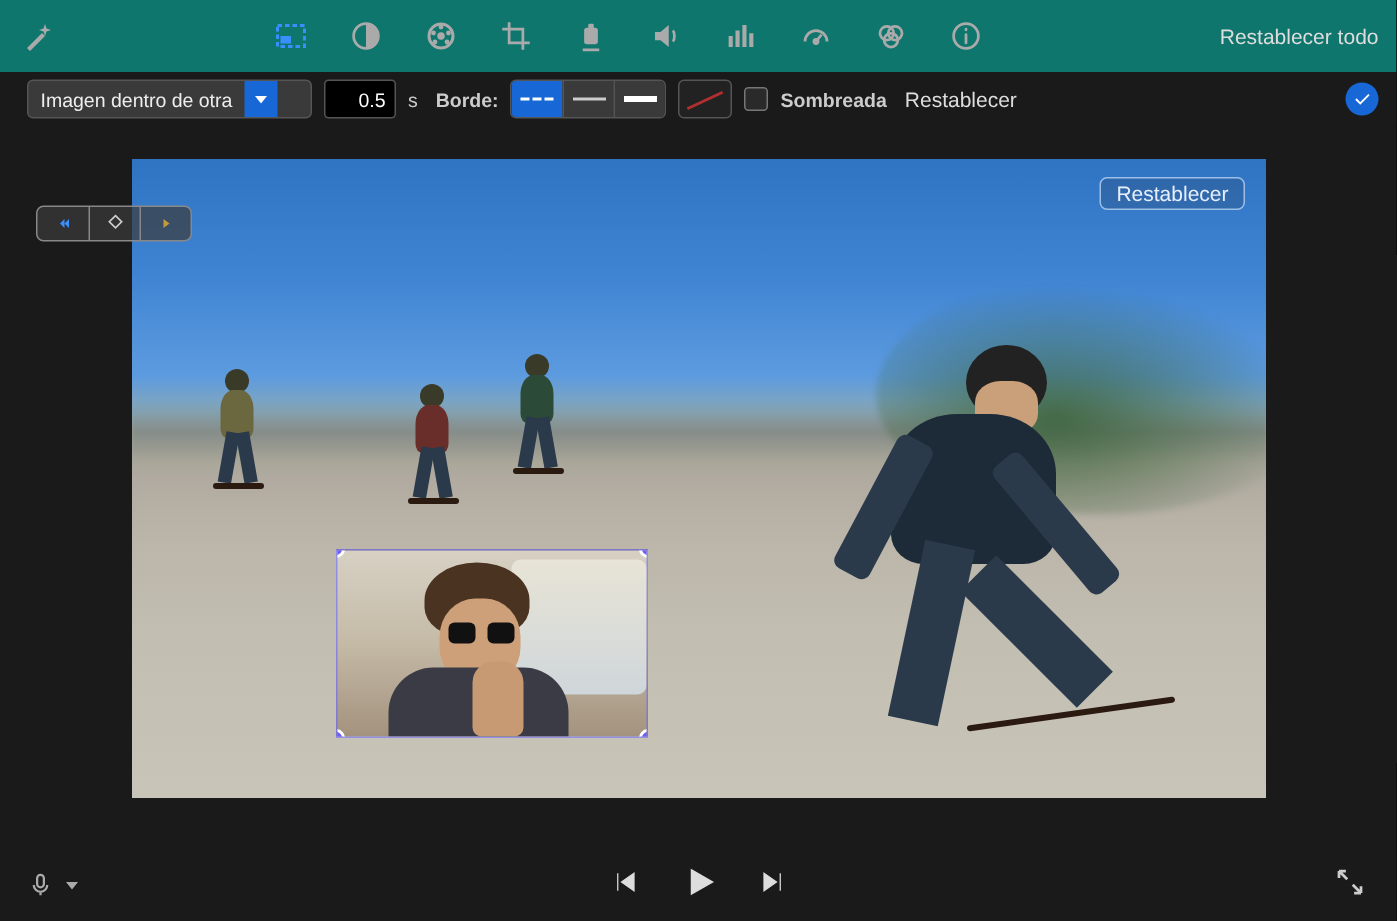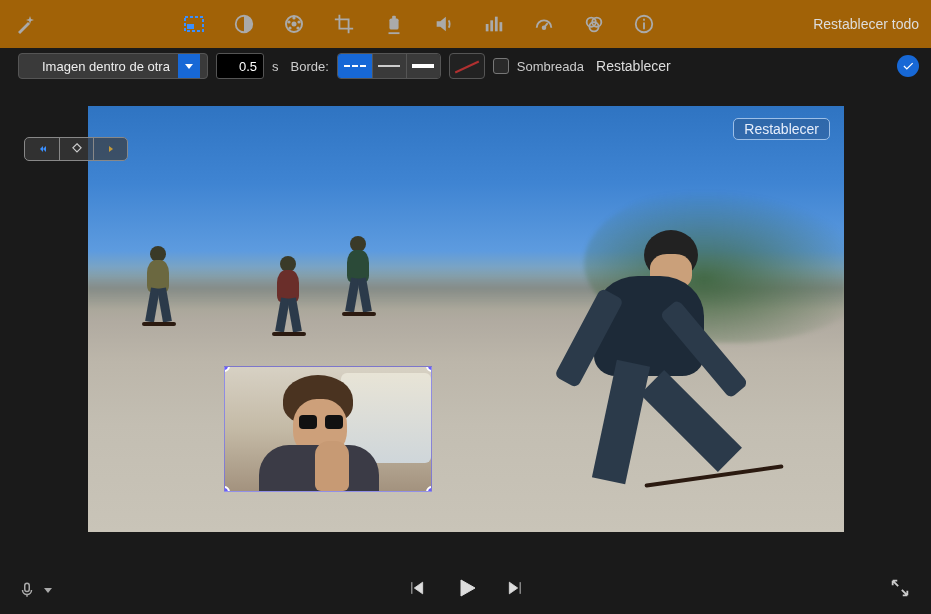--- a/index.html
+++ b/index.html
@@ -12,21 +12,21 @@
     overflow: hidden;
     position: relative;
   }
   
   .icon-bar {
     height: 48px;
     display: flex;
     align-items: center;
     padding: 0 12px;
     gap: 24px;
-    background: #a16207;
+    background: #0f766e;
   }
   .icon-bar .left-group {
     display: flex; align-items: center; gap: 24px;
     margin-left: 2px;
     margin-right: 120px;
   }
   .icon-bar .center-group {
     display: flex; align-items: center; gap: 26px;
   }
   .icon-bar .spacer { flex: 1; }
@@ -49,36 +49,36 @@
   }
   .dd {
     display:flex; align-items:center;
     background:#3a3a3a;
     border:1px solid #555;
     border-radius:4px;
     height:26px;
     cursor:pointer;
     overflow:hidden;
   }
-  .dd .dd-label { padding:0 8px; color:#eee; white-space:nowrap;margin-left:15px; }
+  .dd .dd-label { padding:0 8px; color:#eee; white-space:nowrap; }
   .dd .dd-arrow {
     background:#1768d6;
     width:22px; height:100%;
     display:flex; align-items:center; justify-content:center;
   }
   .dd .dd-arrow .tri {
     width:0; height:0; border-left:4px solid transparent; border-right:4px solid transparent; border-top:5px solid #fff;
   }
   .num-inp {
     width:48px; height:26px; background:#000; color:#fff;
     border:1px solid #555; border-radius:3px; text-align:right;
     padding:0 6px; font-size:13px;
   }
   .unit { color:#ccc; margin-right:4px;}
-  .lbl { color:#ccc; }
+  .lbl { color:#ccc;font-weight:bold; }
   
   .seg3 {
     display:flex; height:26px; border:1px solid #555; border-radius:4px; overflow:hidden;
   }
   .seg3 .seg {
     width:34px; display:flex; align-items:center; justify-content:center;
     background:#3a3a3a; cursor:pointer;
   }
   .seg3 .seg.sel { background:#1768d6; }
   .seg3 .seg + .seg { border-left:1px solid #555; }

